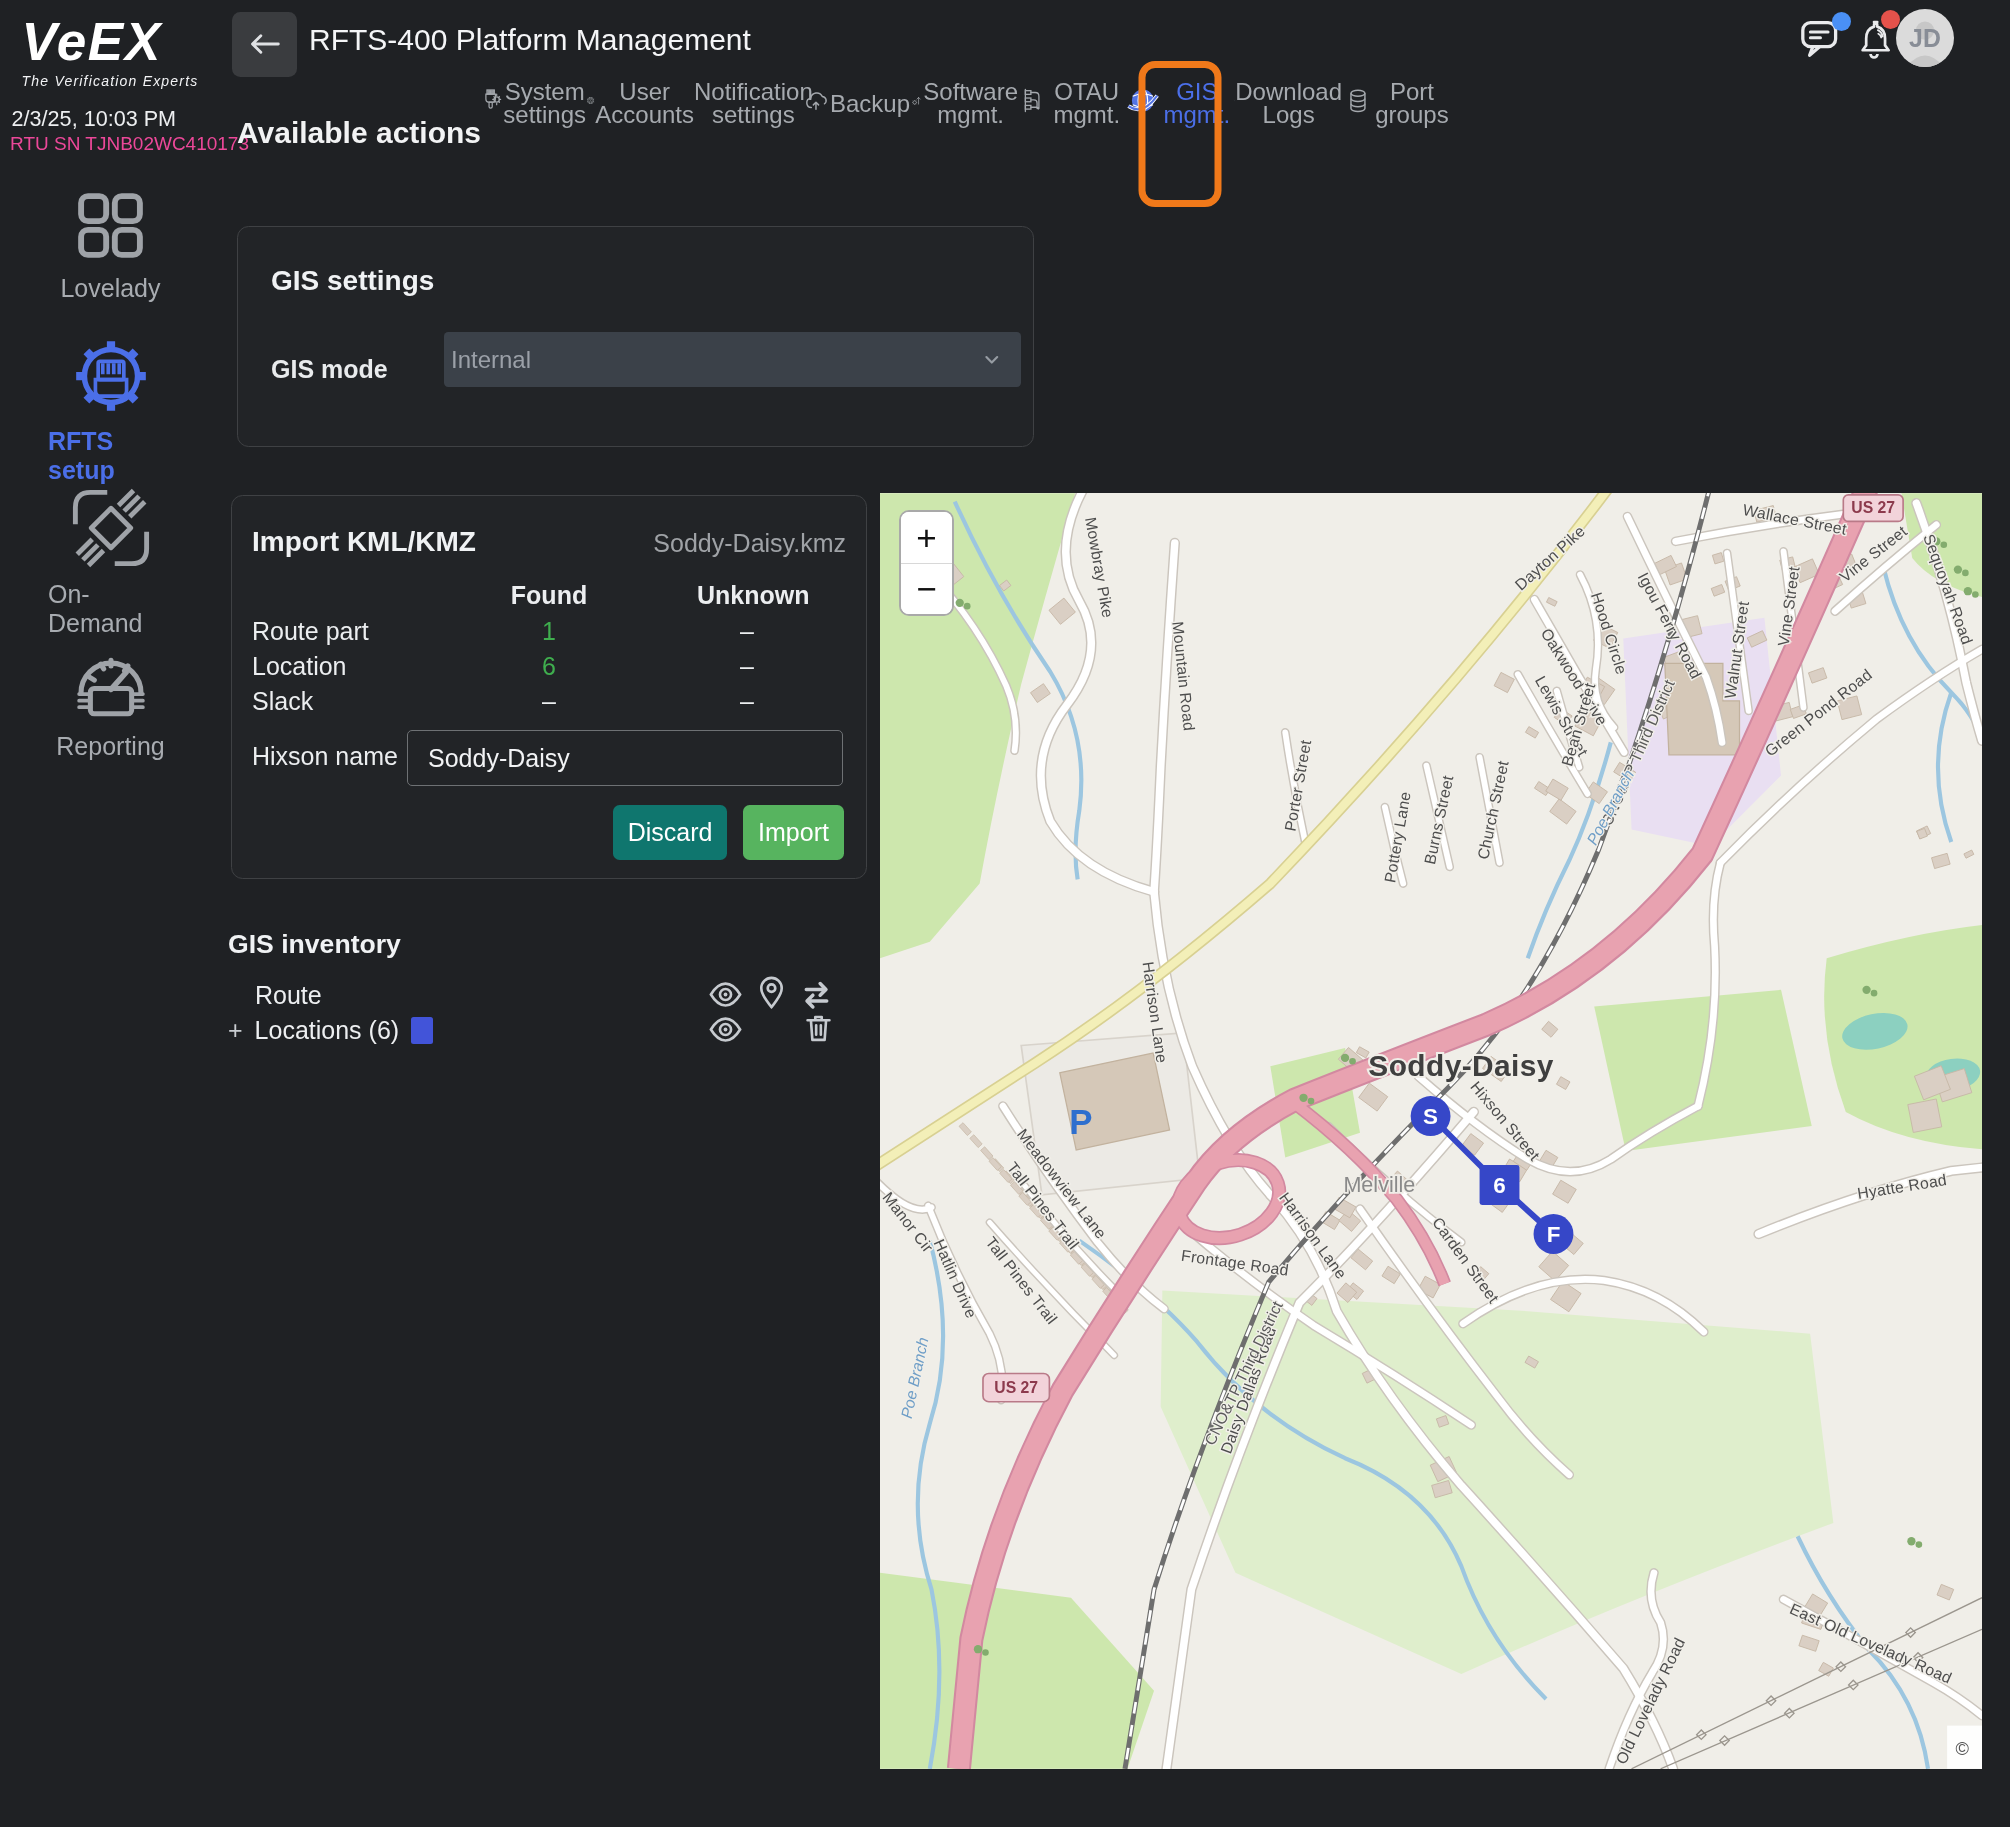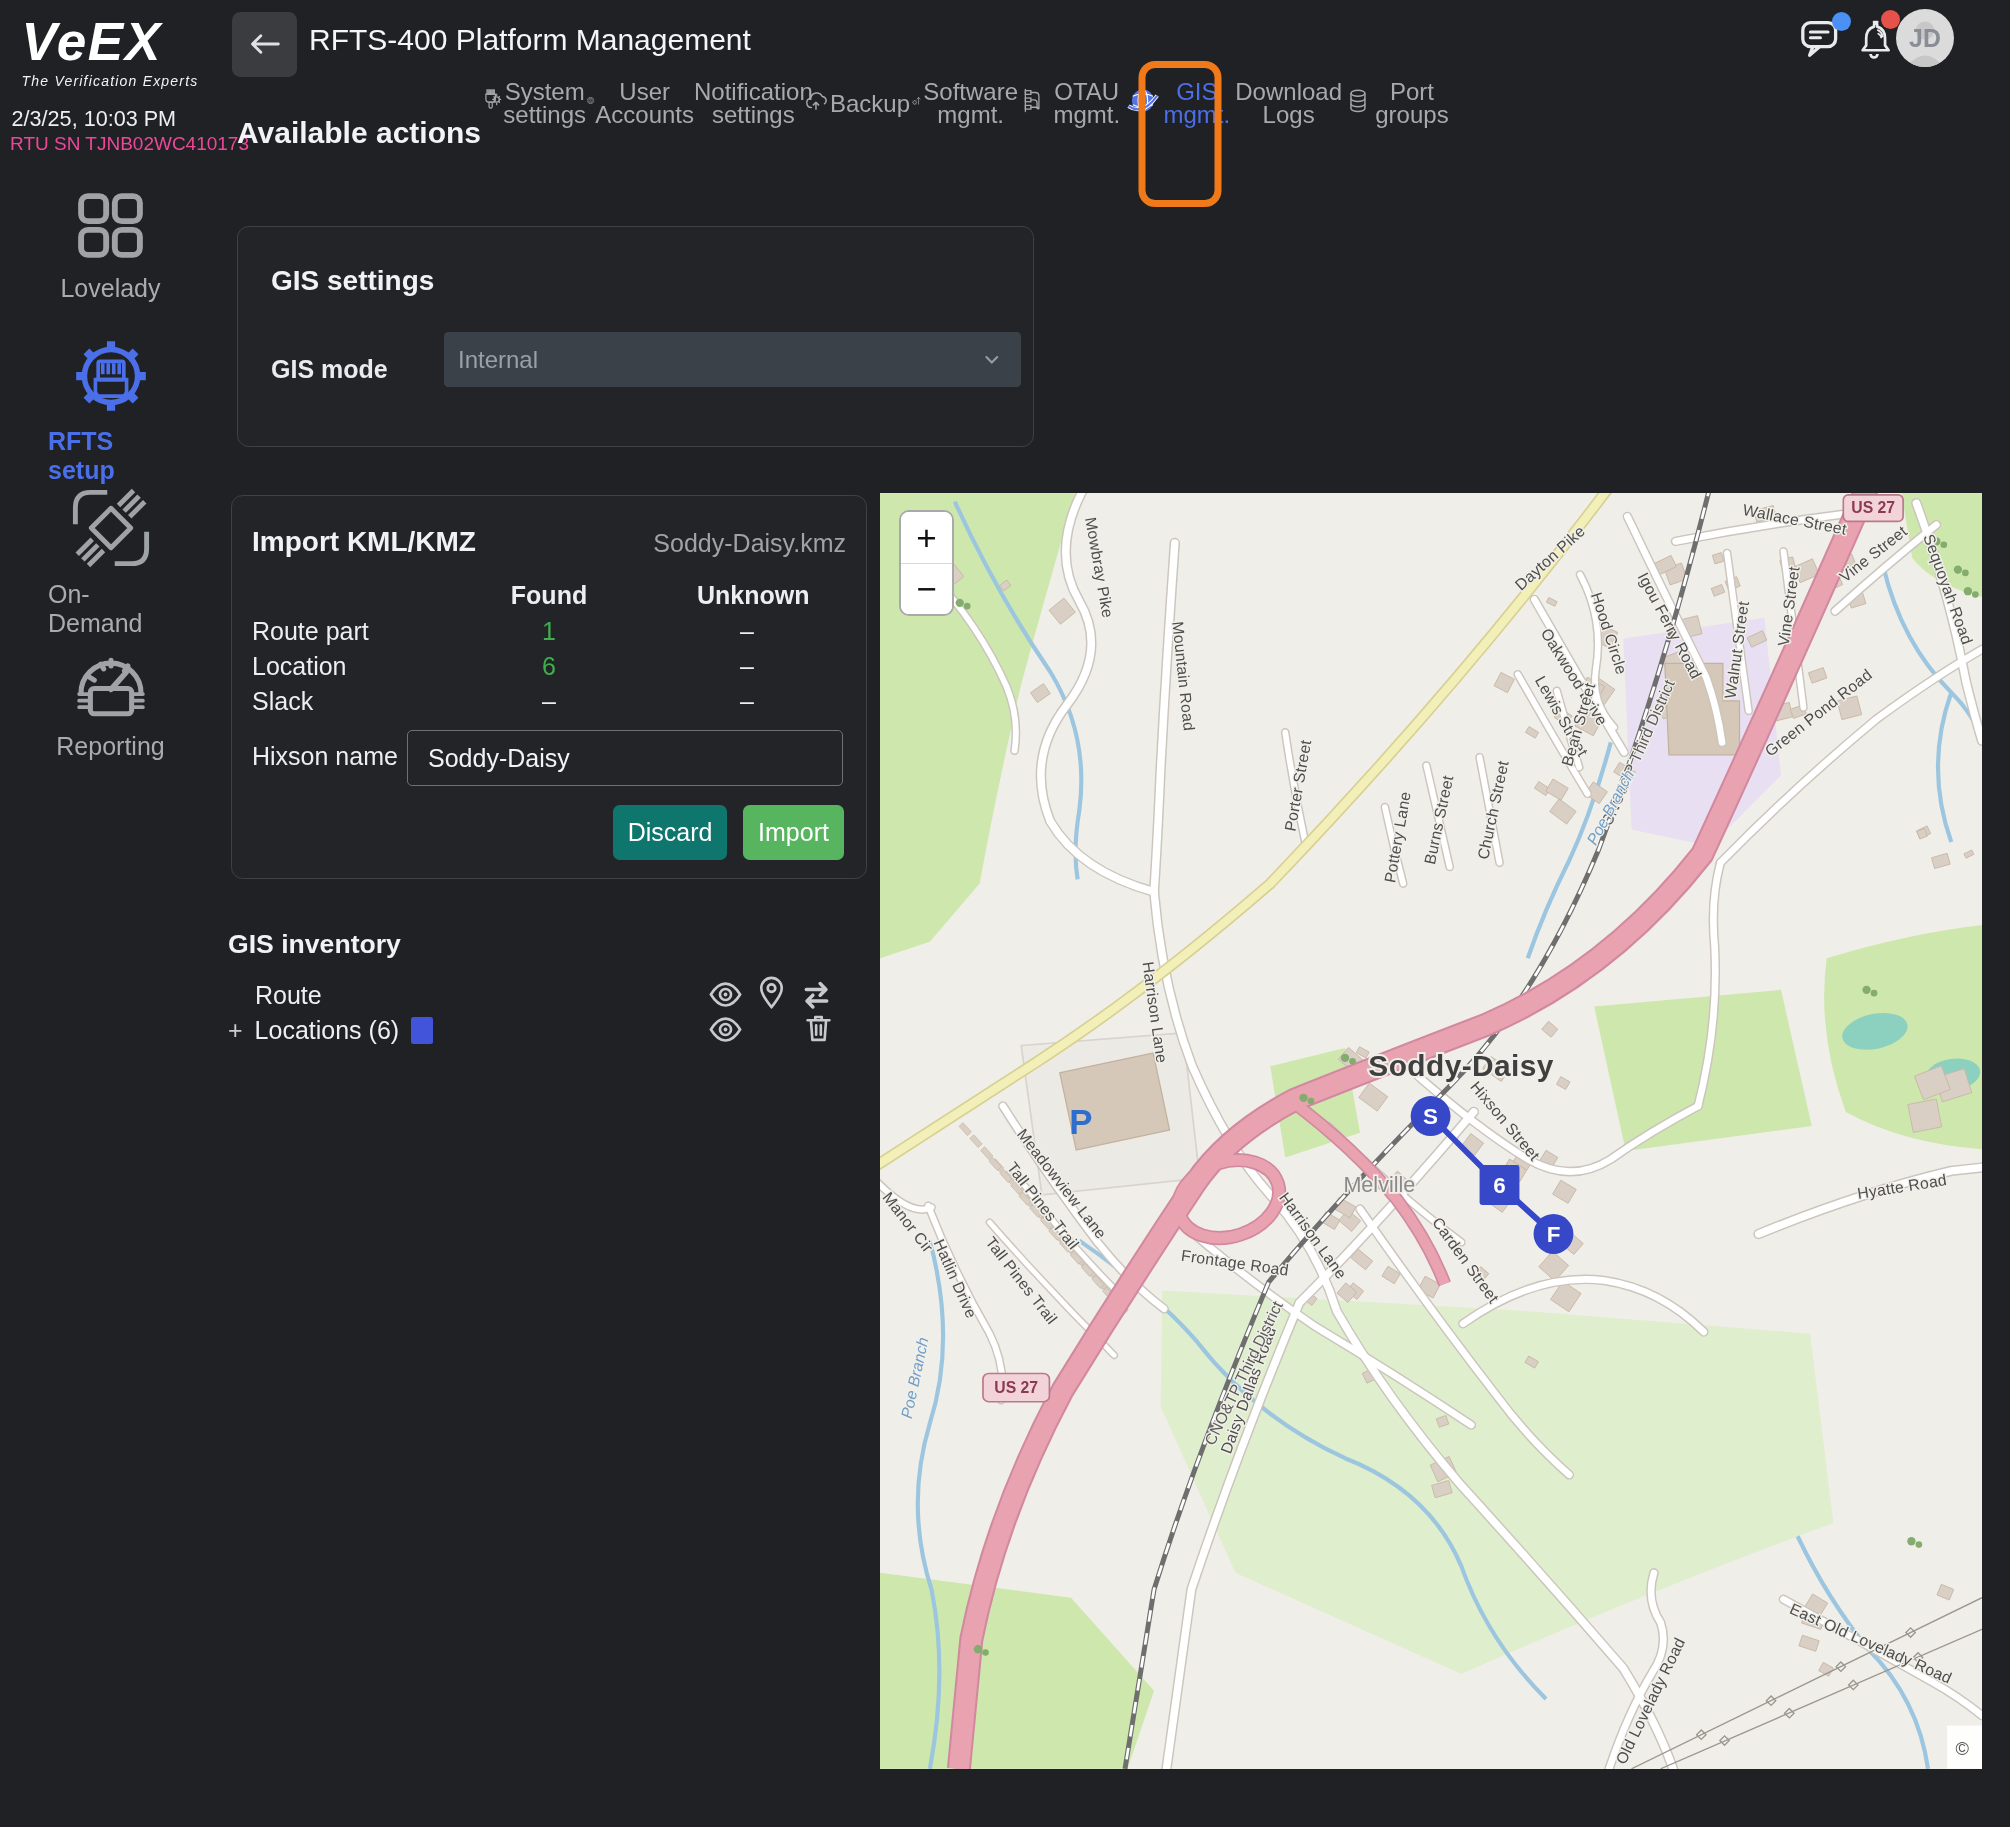--- a/index.html
+++ b/index.html
@@ -22,21 +22,21 @@
   .ring{position:absolute;left:50%;transform:translateX(-50%);top:-11.6px;width:83px;height:146px;border:7.5px solid #F0791A;border-radius:16.6px;pointer-events:none}
   
   .side-item{position:absolute;left:48px;width:125px;display:flex;flex-direction:column;align-items:center;cursor:pointer}
   .side-item .slabel{margin-top:6.6px;font-size:25px;color:#A8ACB1}
   .side-item.active .slabel{color:#4B6FE8;font-weight:600}
   
   .panel{position:absolute;border:1.7px solid #3F4144;border-radius:11.6px;background:#222427}
   .ptitle{font-size:28px;font-weight:600;color:#F0F2F4}
   .flabel{font-size:25px;font-weight:600;color:#E9EBED}
   .dropdown{position:absolute;background:#3B4149;border-radius:4.2px;display:flex;align-items:center;cursor:pointer}
-  .dropdown span{font-size:24px;color:#9BA0A8;margin-left:14px;flex:1}
+  .dropdown span{font-size:24px;color:#9BA0A8;margin-left:7px;flex:1}
   .cell{position:absolute;font-size:25px;text-align:center;width:100px}
   .green{color:#3FAE4E}
   .route-input{position:absolute;background:transparent;border:1.7px solid #6E7174;border-radius:5px;color:#F2F3F5;font-size:25px;padding-left:20px;font-family:"Liberation Sans",sans-serif}
   .btn{position:absolute;border:none;border-radius:6.6px;color:#fff;font-size:25px;font-family:"Liberation Sans",sans-serif;cursor:pointer}
   
   .inv-row{position:absolute;display:flex;align-items:center}
   .inv-label{font-size:25px;color:#EDEFF1}
   .swatch{display:inline-block;width:22.4px;height:27.4px;border-radius:2.5px;margin-left:11.6px}
   .icon-btn{cursor:pointer}
   

